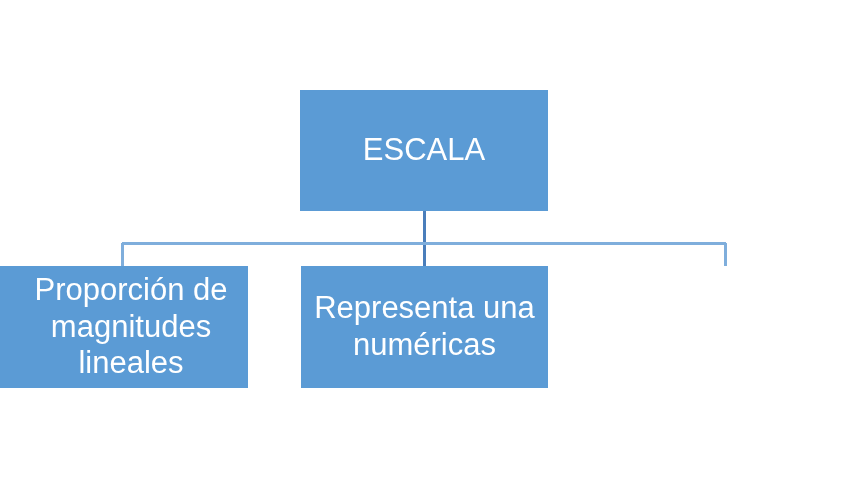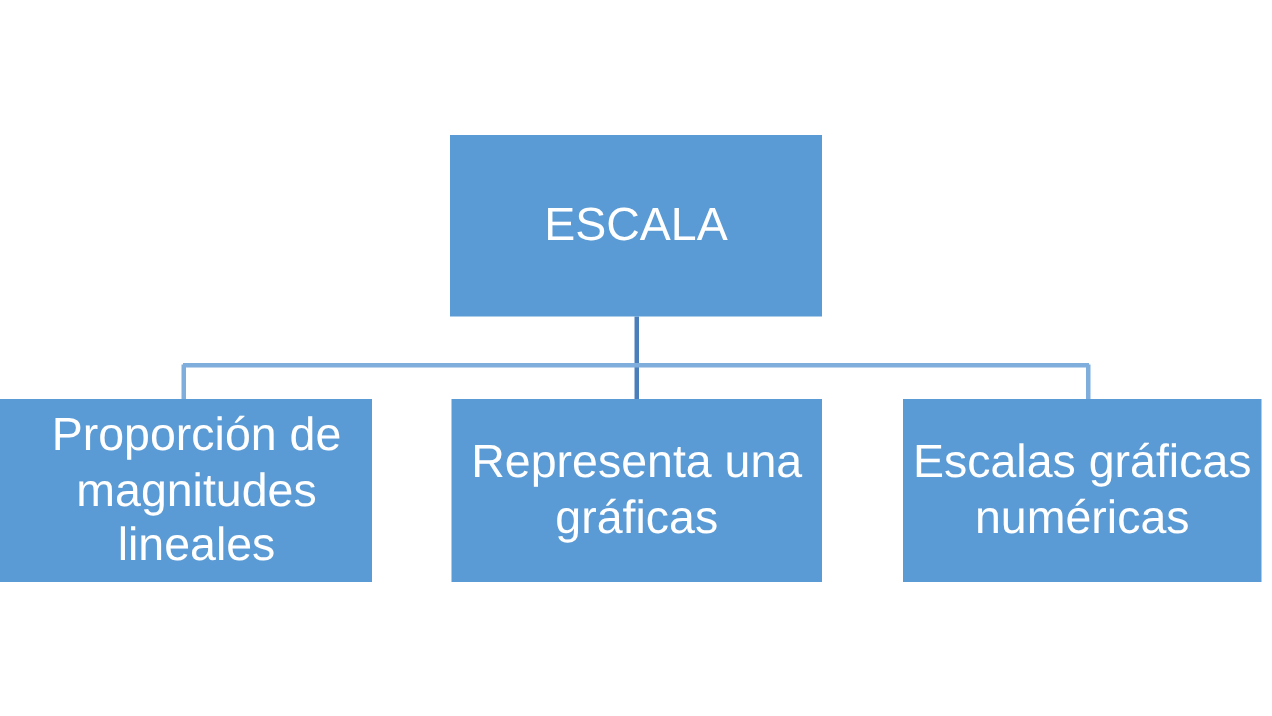--- a/index.html
+++ b/index.html
@@ -116,20 +116,17 @@
 
   <div class="node" id="node-root" style="background: rgb(91, 155, 213); color: rgb(255, 255, 255);">
     <span class="node-label">ESCALA</span>
   </div>
 
   <div class="node" id="node-child-0" style="background: rgb(91, 155, 213); color: rgb(255, 255, 255);">
     <span class="node-label">Proporción de magnitudes lineales</span>
   </div>
 
   <div class="node" id="node-child-1" style="background: rgb(91, 155, 213); color: rgb(255, 255, 255);">
-    <span class="node-label">Representa una gráficas</span>
+    <span class="node-label">Representa una numéricas</span>
   </div>
 
-  <div class="node" id="node-child-2" style="background: rgb(91, 155, 213); color: rgb(255, 255, 255);">
-    <span class="node-label">Escalas gráficas numéricas</span>
-  </div>
 
 </div>
 
 </body></html>

